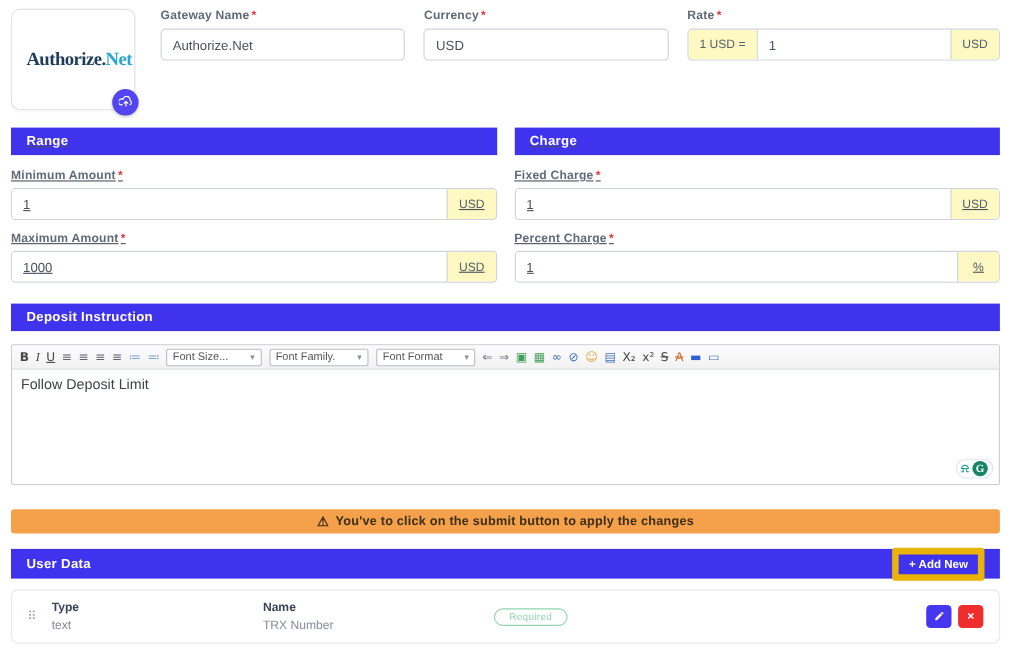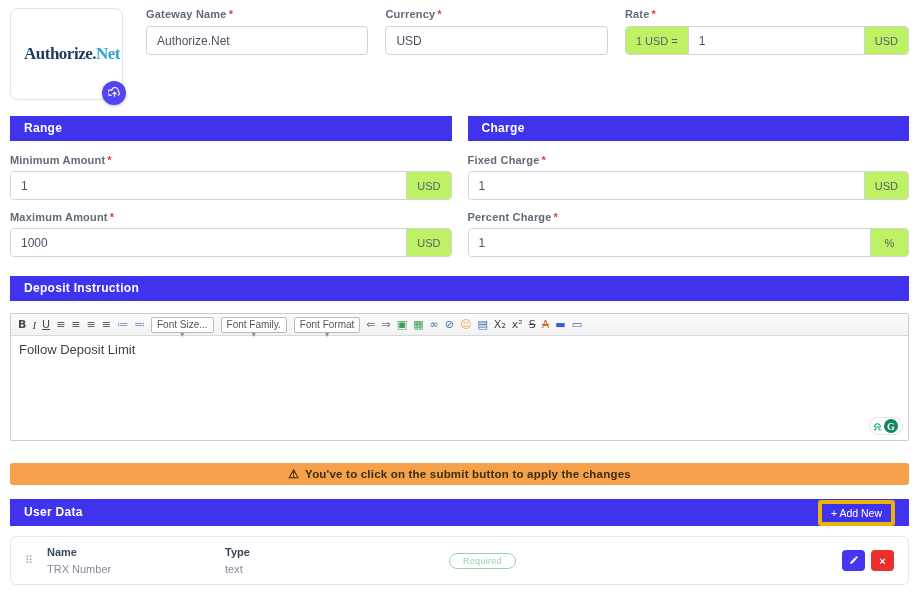--- a/index.html
+++ b/index.html
@@ -42,35 +42,35 @@
   }
   .input-group {
     display: flex; align-items: stretch; height: 29px;
     border: 1px solid #d0d4d9; border-radius: 4px; overflow: hidden; background: #fff;
   }
   .input-group input {
     flex: 1; border: none; outline: none; padding: 0 10px; font-size: 12px;
     color: #4a5260; font-family: "Liberation Sans", sans-serif; min-width: 0;
   }
   .addon {
-    background: #bef264; color: #56606c; font-size: 11px; display: flex;
+    background: #fef9c3; color: #56606c; font-size: 11px; display: flex;
     align-items: center; padding: 0 10px; white-space: nowrap;
   }
   .addon.pre { border-right: 1px solid #d0d4d9; }
   .addon.suf { border-left: 1px solid #d0d4d9; min-width: 38px; justify-content: center; }
 
   
   .sec-header {
     background: #3f33ee; color: #fff; font-size: 12px; font-weight: bold;
     letter-spacing: .3px; height: 25px; line-height: 25px; padding: 0 14px;
     display: flex; align-items: center; justify-content: space-between;
   }
 
   
-  .two-col { display: flex; gap: 16px; margin-top: 16px; }
+  .two-col { display: flex; gap: 16px; margin-top: 16px; text-decoration: underline; }
   .col-card { flex: 1; }
   .col-body { padding-top: 13px; }
   .fgroup + .fgroup { margin-top: 11px; }
   .fgroup .f-label { margin-bottom: 5px; }
 
   
   .deposit-sec { margin-top: 19px; border-radius: 25px; }
   .editor {
     margin-top: 12px; border: 1px solid #c9ccd1; border-radius: 2px; background: #fff;
   }
@@ -89,23 +89,23 @@
   .tbi.al { color: #5a6470; }
   .tbi.lst { color: #7f9fc6; }
   .tbi.mut { color: #6d7886; }
   .tbi.grn { color: #3f9e57; }
   .tbi.blu { color: #3f6fb5; }
   .tbi.blu2 { color: #2f5fd0; }
   .tbi.org { color: #e8a33d; }
   .tbi.strike { text-decoration: line-through; }
   .tbi.rmf { color: #d06a2c; text-decoration: line-through; }
   .tb-select {
-    display: inline-flex; align-items: center; gap: 0; cursor: pointer;
+    display: inline-flex; align-items: center; gap: 20px; cursor: pointer;
     background: #fff; border: 1px solid #b8bcc1; border-radius: 2px;
-    font-size: 10px; color: #555; padding: 1px 5px; height: 16px; margin: 0 2px; flex-direction: column;
+    font-size: 10px; color: #555; padding: 1px 5px; height: 16px; margin: 0 2px;
   }
   .tb-select .caret { font-size: 8px; color: #8a9099; }
   .editor-body {
     position: relative; height: 104px; padding: 6px 8px;
     font-size: 13px; color: #3d434c;
   }
   .g-overlay {
     position: absolute; right: 5px; bottom: 5px; display: flex; align-items: center; gap: 3px;
     background: #fff; border: 1px solid #e2e5e8; border-radius: 10px; padding: 1px 4px;
   }
@@ -121,23 +121,24 @@
     margin-top: 22px; background: #f5a04b; border-radius: 3px; height: 22px;
     display: flex; align-items: center; justify-content: center; gap: 6px;
     font-size: 11.5px; color: #3c2e12; font-weight: bold; letter-spacing: .2px;
   }
   .warn-tri { font-size: 12px; }
 
   
   .userdata-sec { margin-top: 14px; }
   .userdata-sec .sec-header { height: 27px; line-height: 27px; }
   .add-new-btn {
-    background: transparent; border: 4px solid #eab308; color: #fff; cursor: pointer;
+    background: transparent; border: 6px solid #eab308; color: #fff; cursor: pointer;
     font-size: 10.5px; border-radius: 3px; padding: 3px 9px;
     font-family: "Liberation Sans", sans-serif;
+    font-weight: bold;
   }
   .row-card {
     margin-top: 10px; border: 1px solid #e8e8ee; border-radius: 6px; background: #fff;
     padding: 9px 14px; display: flex; align-items: center;
     box-shadow: 0 1px 2px rgba(0,0,0,.02);
   }
   .drag-handle { color: #9aa2b0; font-size: 11px; cursor: grab; width: 22px; letter-spacing: -2px; }
   .cell { }
   .cell .c-label { font-size: 11px; font-weight: bold; color: #39465a; }
   .cell .c-value { font-size: 11px; color: #828c9b; margin-top: 5px; }
@@ -302,27 +303,27 @@
     <span>You've to click on the submit button to apply the changes</span>
   </div>
 
   <div class="userdata-sec">
     <div class="sec-header">
       <span>User Data</span>
       <button class="add-new-btn">+ Add New</button>
     </div>
     <div class="row-card">
       <span class="drag-handle">⠿</span>
+      <div class="cell type">
+        <div class="c-label">Type</div>
+        <div class="c-value">text</div>
+      </div>
       <div class="cell name">
         <div class="c-label">Name</div>
         <div class="c-value">TRX Number</div>
-      </div>
-      <div class="cell type">
-        <div class="c-label">Type</div>
-        <div class="c-value">text</div>
       </div>
       <div class="badge-wrap">
         <span class="badge">Required</span>
       </div>
       <div class="row-actions">
         <button class="icon-btn edit">
           <span>
             <svg width="10" height="10" viewBox="0 0 24 24" fill="#ffffff">
                 <path d="M3 17.25V21h3.75L17.81 9.94l-3.75-3.75L3 17.25zM20.71 7.04a1 1 0 0 0 0-1.41l-2.34-2.34a1 1 0 0 0-1.41 0l-1.83 1.83 3.75 3.75 1.83-1.83z"></path>
               </svg>

